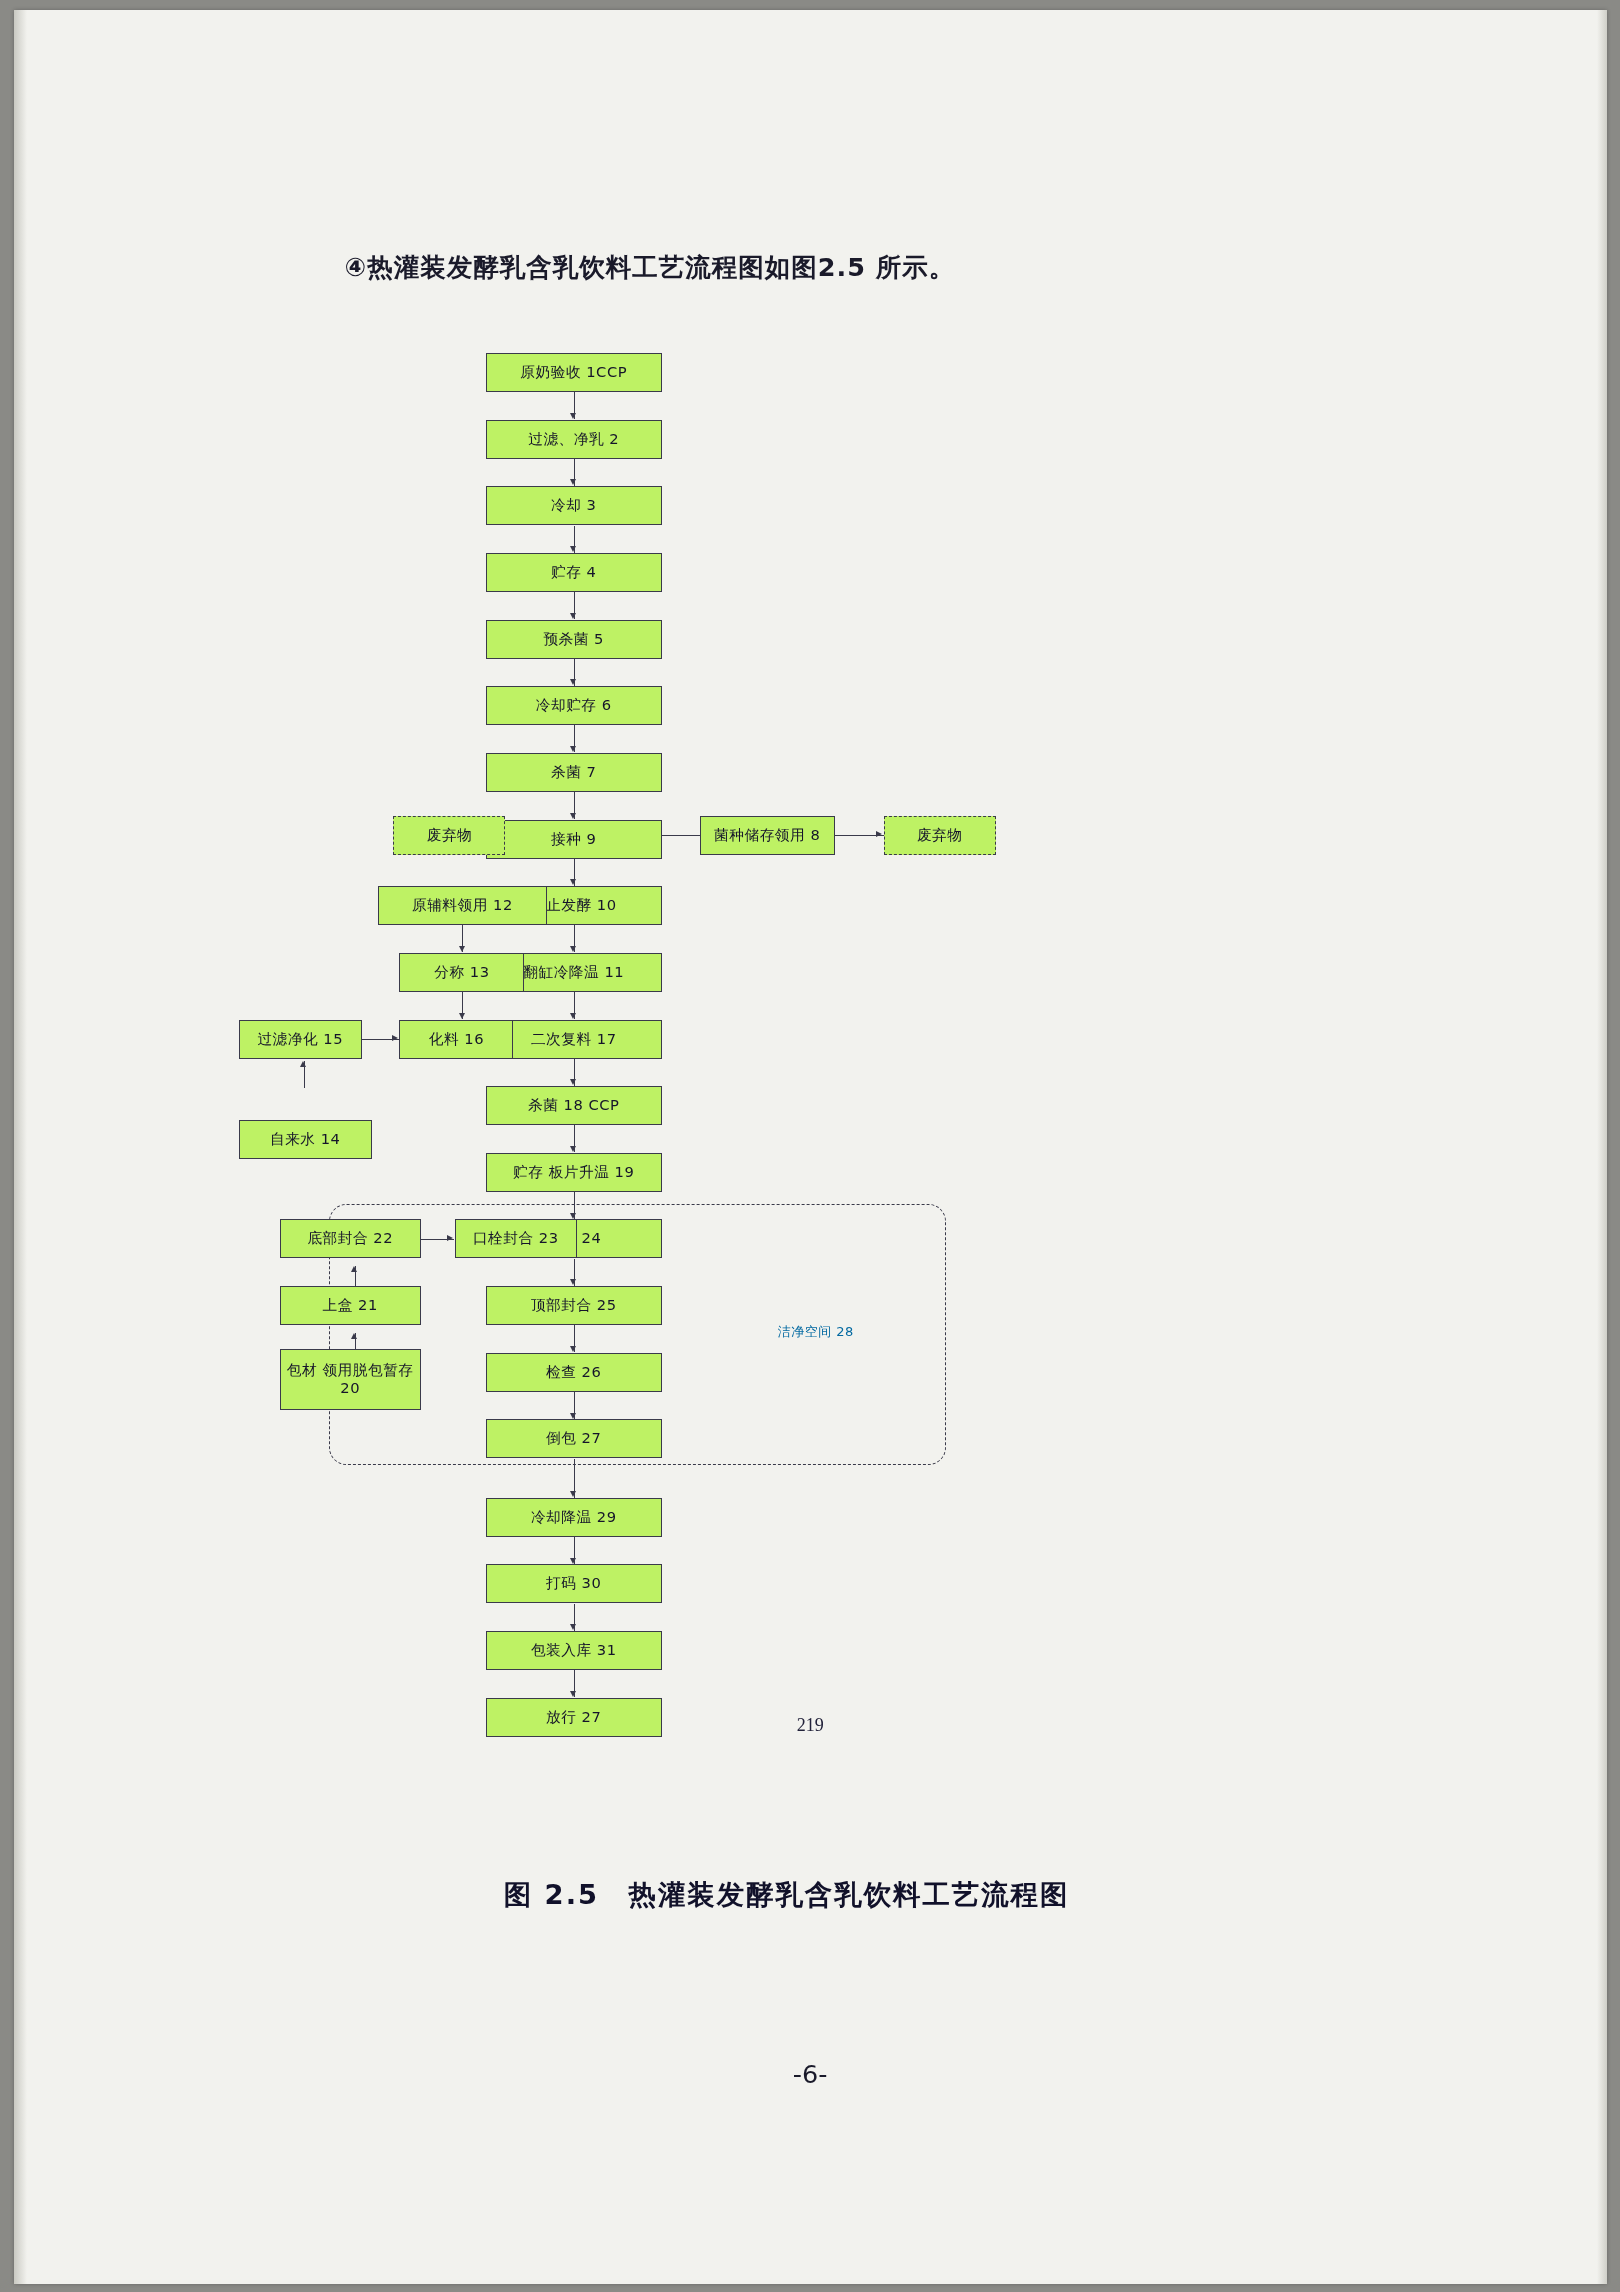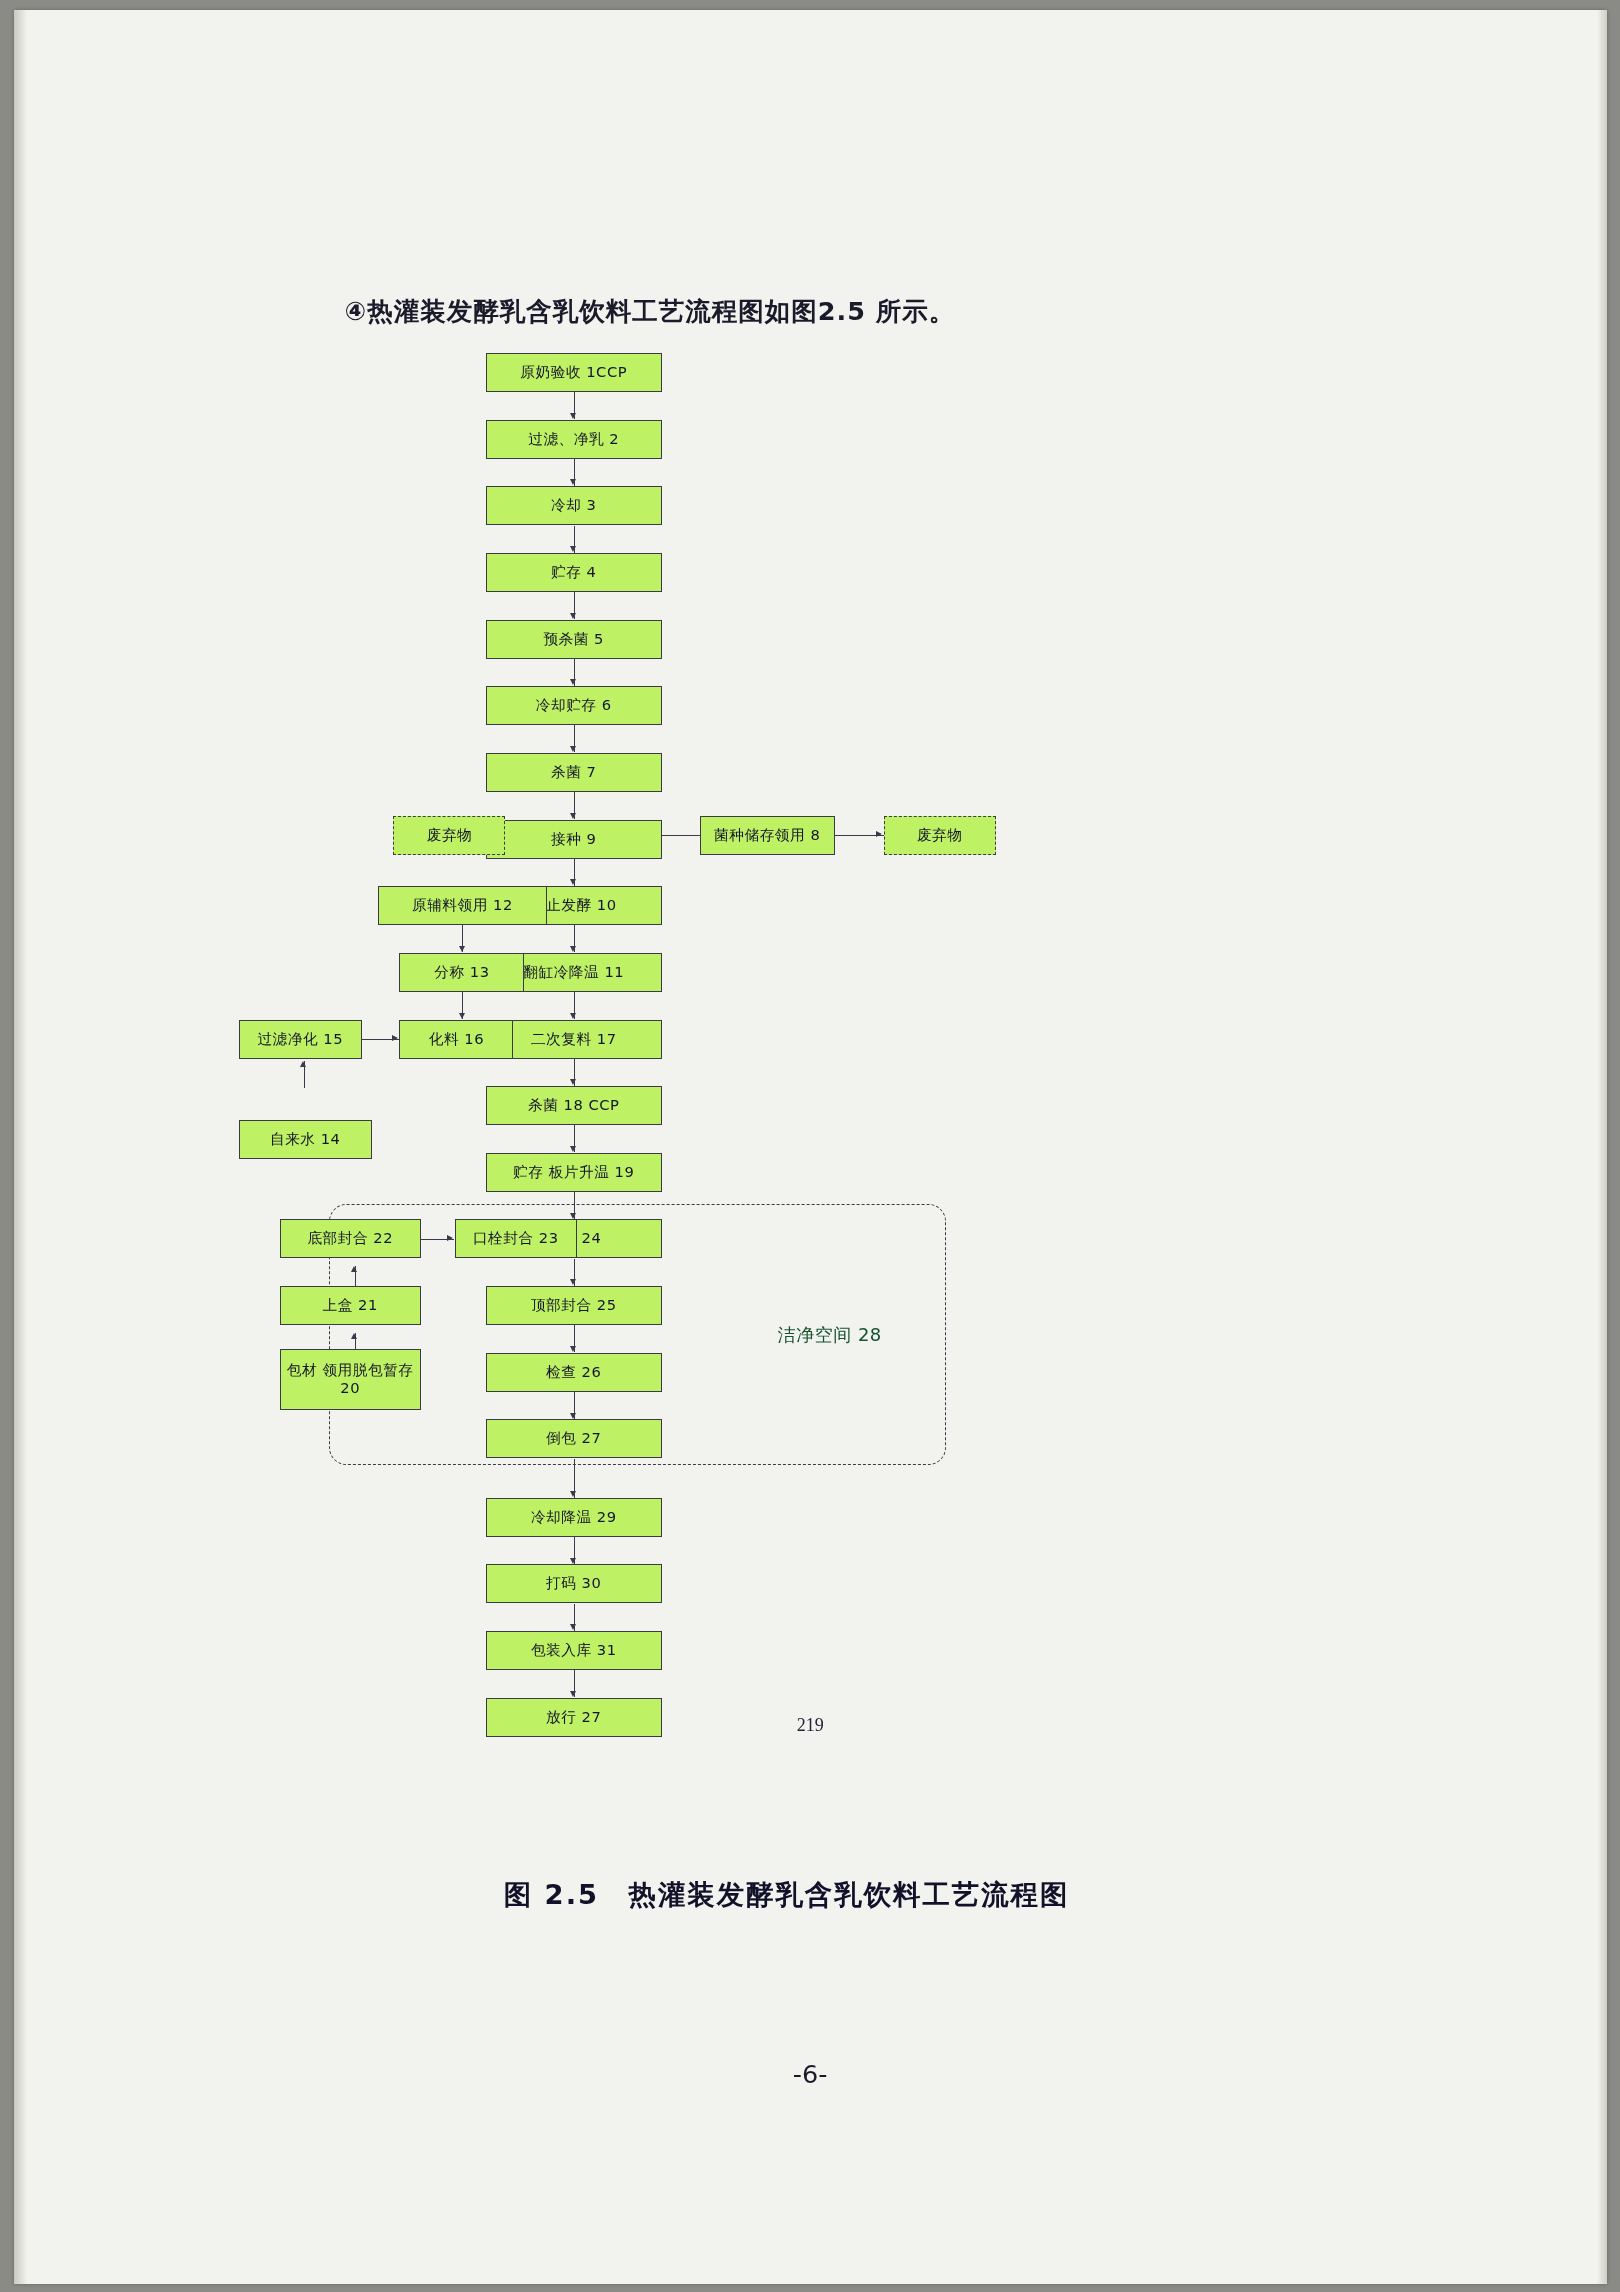--- a/index.html
+++ b/index.html
@@ -38,21 +38,20 @@
   }
   .intro {
     position: absolute;
     left: 331px;
     top: 240px;
     font-size: 25.5px;
     letter-spacing: 1px;
     color: #1a1a2a;
     font-family: "DejaVu Sans", sans-serif;
     font-weight: 600;
-    margin-top: 44px;
   }
   .caption {
     position: absolute;
     left: 490px;
     top: 1867px;
     font-size: 27.4px;
     letter-spacing: 2px;
     color: #11112a;
     font-family: "DejaVu Sans", sans-serif;
     font-weight: 700;
@@ -104,23 +103,23 @@
     border-style: dashed;
   }
   .region {
     position: absolute;
     border: 1px dashed #3a3a4a;
     border-radius: 17.6px;
     box-sizing: border-box;
   }
   .region-label {
     position: absolute;
-    font-size: 18px;
-    font-family: "DejaVu Sans", sans-serif;
-    color: #14532d;
+    font-size: 13px;
+    font-family: "DejaVu Sans", sans-serif;
+    color: #0369a1;
     letter-spacing: 0.5px;
   }
   .vline {
     position: absolute;
     width: 1px;
     background: #3a3a4a;
   }
   .hline {
     position: absolute;
     height: 1px;

